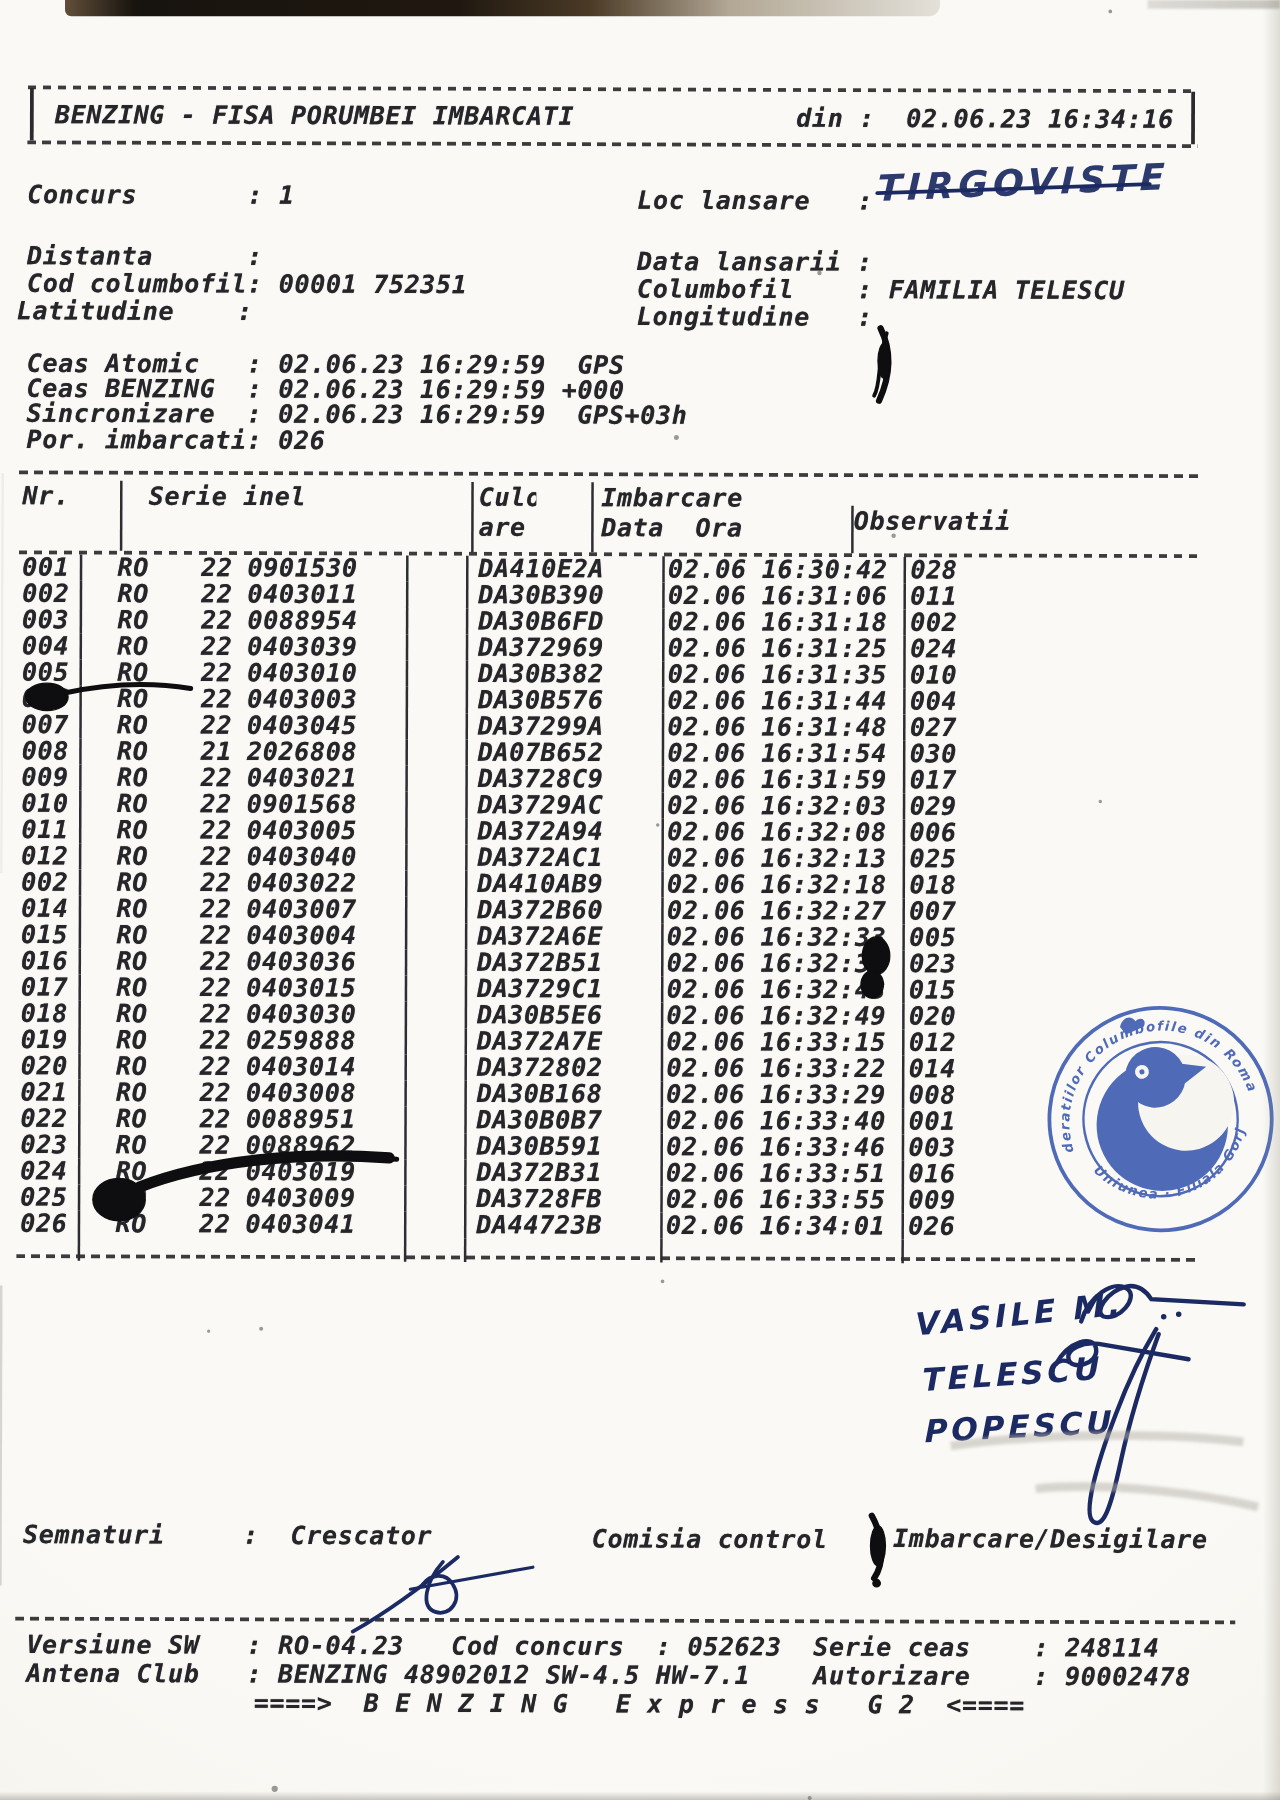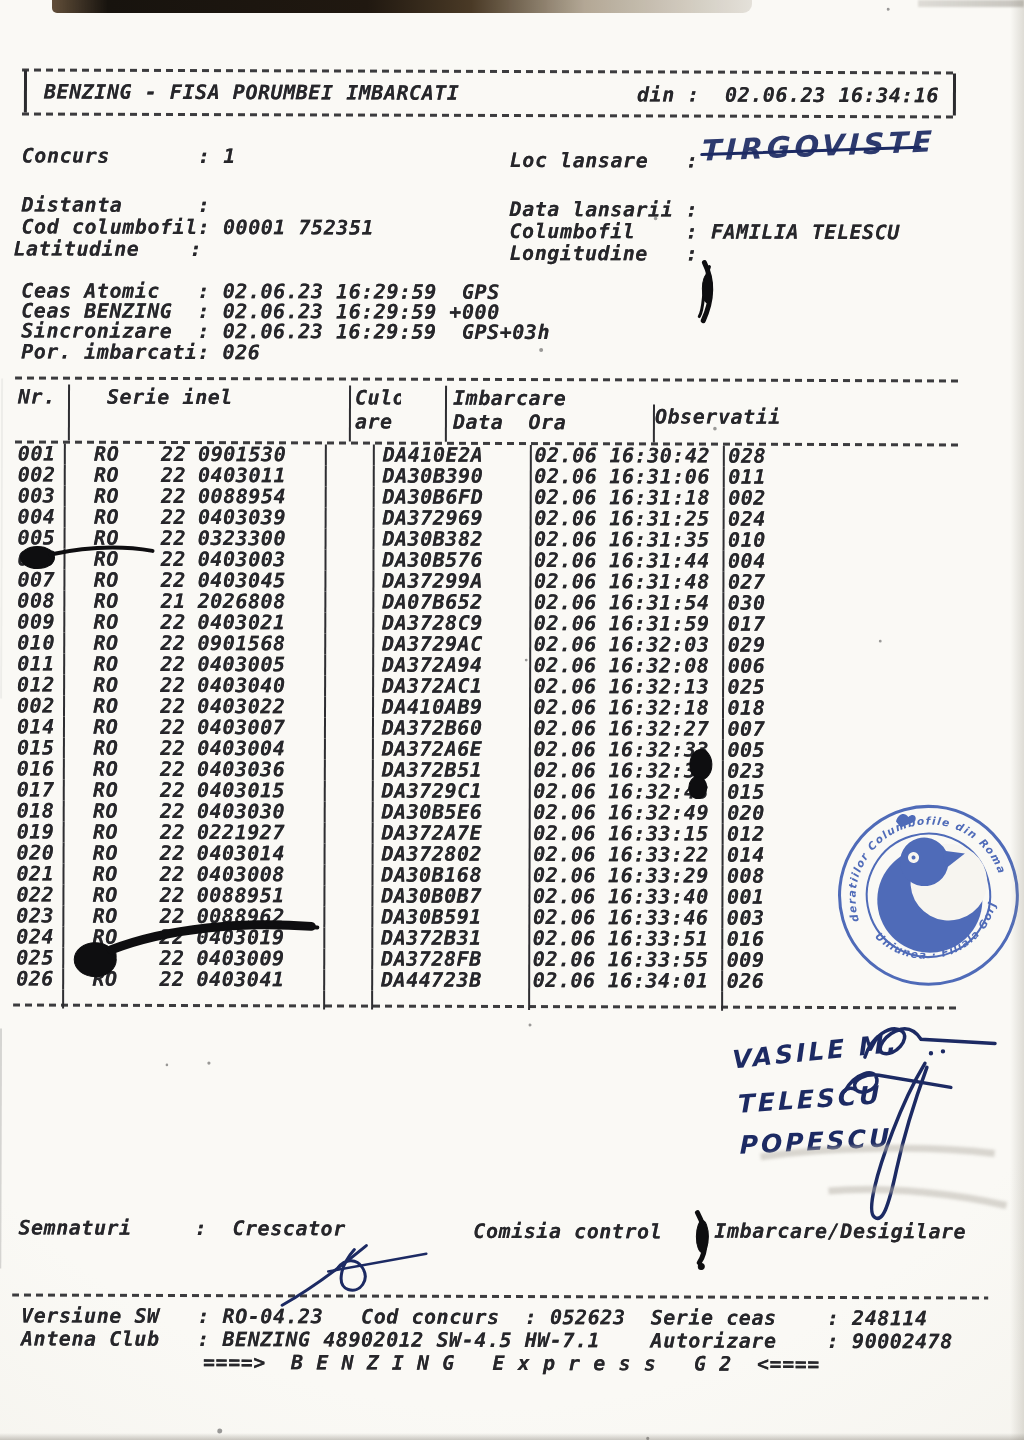--- a/index.html
+++ b/index.html
@@ -27,21 +27,21 @@
   .hrow,.trow{display:flex; align-items:stretch;}
   .c{box-sizing:border-box; border-left:2.5px solid #2e2e32; white-space:pre; overflow:hidden;}
   .c.nr{border-left:none; width:53px; padding-left:3px;}
   .c.serie{width:281px;}
   .c.culo{width:52px;}
   .c.senz{width:121px; padding-left:8px;}
   .c.imb{width:208px; padding-left:3px;margin-left:44px;}
   .c.obs{width:255px; padding-left:4px;}
   .thead{height:56px; padding-top:5px;}
   .thead .c{font-weight:bold; font-size:20px; line-height:24px; letter-spacing:.55px; text-shadow:0 0 .6px rgba(25,25,30,.65);}
-  .thead .c.serie{padding-left:37px;} .thead .c.culo{padding-left:4px;}
+  .thead .c.serie{padding-left:21px;margin-left:28px;} .thead .c.culo{padding-left:4px;}
   .thead .c.imb{padding-left:6px;} .thead .c.obs{padding-left:0;margin-top:18px;}
   .trow{height:21px; font-weight:bold; font-size:20px; line-height:21px; letter-spacing:.55px; text-shadow:0 0 .6px rgba(25,25,30,.65);}
   .trow.spacer{height:19px;}
   .sp{display:inline-block; white-space:pre;}
   .sp-country{margin-left:28px; width:67px;}
   .sp-year{width:37px;}
   .sp-ring{width:129px;}
   .sp-date{width:75px;}
   
   .hand{
@@ -140,21 +140,21 @@
             <span class="c nr">004</span>
             <span class="c serie"><span class="sp sp-country">RO</span><span class="sp sp-year">22</span><span class="sp sp-ring">0403039</span><span class="sp">F</span></span>
             <span class="c culo"></span>
             <span class="c senz">DA372969</span>
             <span class="c imb"><span class="sp sp-date">02.06</span><span class="sp">16:31:25</span></span>
             <span class="c obs">024</span>
           </div>
 
           <div class="trow">
             <span class="c nr">005</span>
-            <span class="c serie"><span class="sp sp-country">RO</span><span class="sp sp-year">22</span><span class="sp sp-ring">0323300</span><span class="sp">M</span></span>
+            <span class="c serie"><span class="sp sp-country">RO</span><span class="sp sp-year">22</span><span class="sp sp-ring">0403010</span><span class="sp">M</span></span>
             <span class="c culo"></span>
             <span class="c senz">DA30B382</span>
             <span class="c imb"><span class="sp sp-date">02.06</span><span class="sp">16:31:35</span></span>
             <span class="c obs">010</span>
           </div>
 
           <div class="trow">
             <span class="c nr">006</span>
             <span class="c serie"><span class="sp sp-country">RO</span><span class="sp sp-year">22</span><span class="sp sp-ring">0403003</span><span class="sp">M</span></span>
             <span class="c culo"></span>
@@ -266,21 +266,21 @@
             <span class="c nr">018</span>
             <span class="c serie"><span class="sp sp-country">RO</span><span class="sp sp-year">22</span><span class="sp sp-ring">0403030</span><span class="sp">F</span></span>
             <span class="c culo"></span>
             <span class="c senz">DA30B5E6</span>
             <span class="c imb"><span class="sp sp-date">02.06</span><span class="sp">16:32:49</span></span>
             <span class="c obs">020</span>
           </div>
 
           <div class="trow">
             <span class="c nr">019</span>
-            <span class="c serie"><span class="sp sp-country">RO</span><span class="sp sp-year">22</span><span class="sp sp-ring">0221927</span><span class="sp">F</span></span>
+            <span class="c serie"><span class="sp sp-country">RO</span><span class="sp sp-year">22</span><span class="sp sp-ring">0259888</span><span class="sp">F</span></span>
             <span class="c culo"></span>
             <span class="c senz">DA372A7E</span>
             <span class="c imb"><span class="sp sp-date">02.06</span><span class="sp">16:33:15</span></span>
             <span class="c obs">012</span>
           </div>
 
           <div class="trow">
             <span class="c nr">020</span>
             <span class="c serie"><span class="sp sp-country">RO</span><span class="sp sp-year">22</span><span class="sp sp-ring">0403014</span><span class="sp">F</span></span>
             <span class="c culo"></span>

